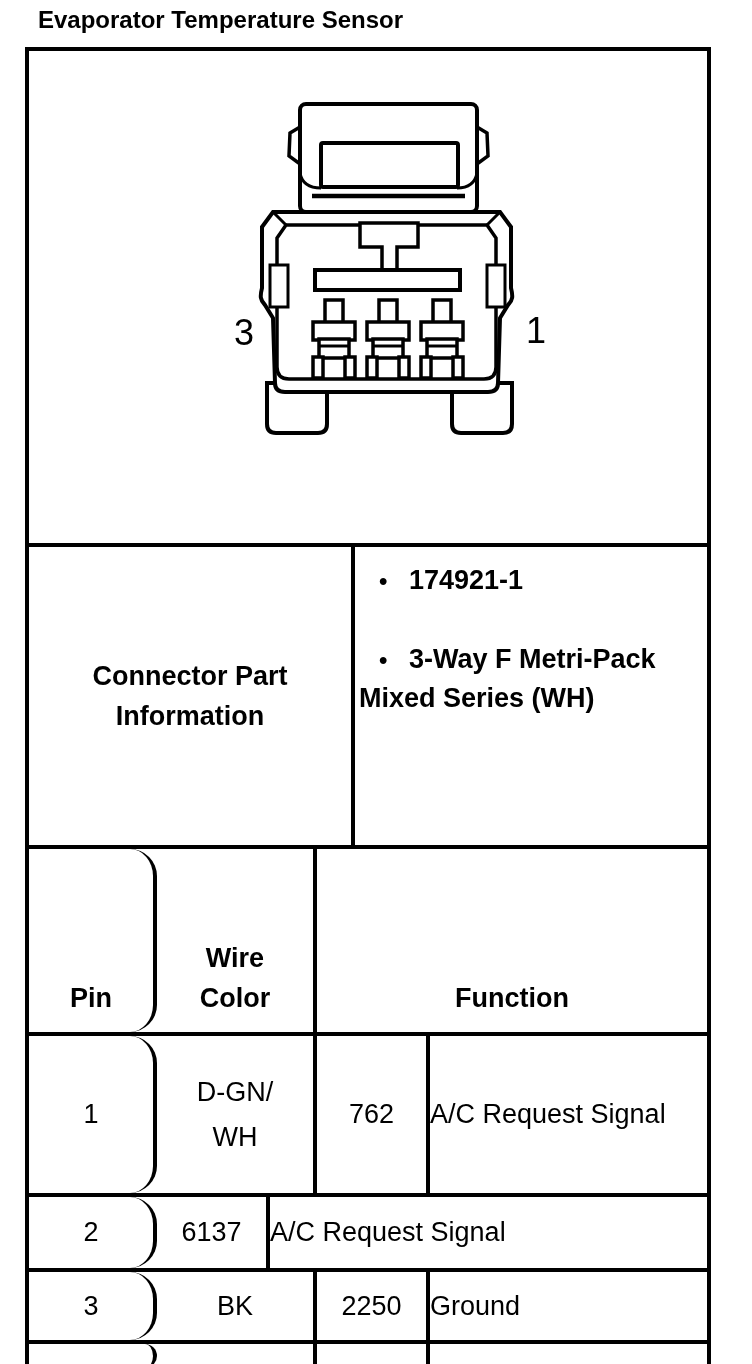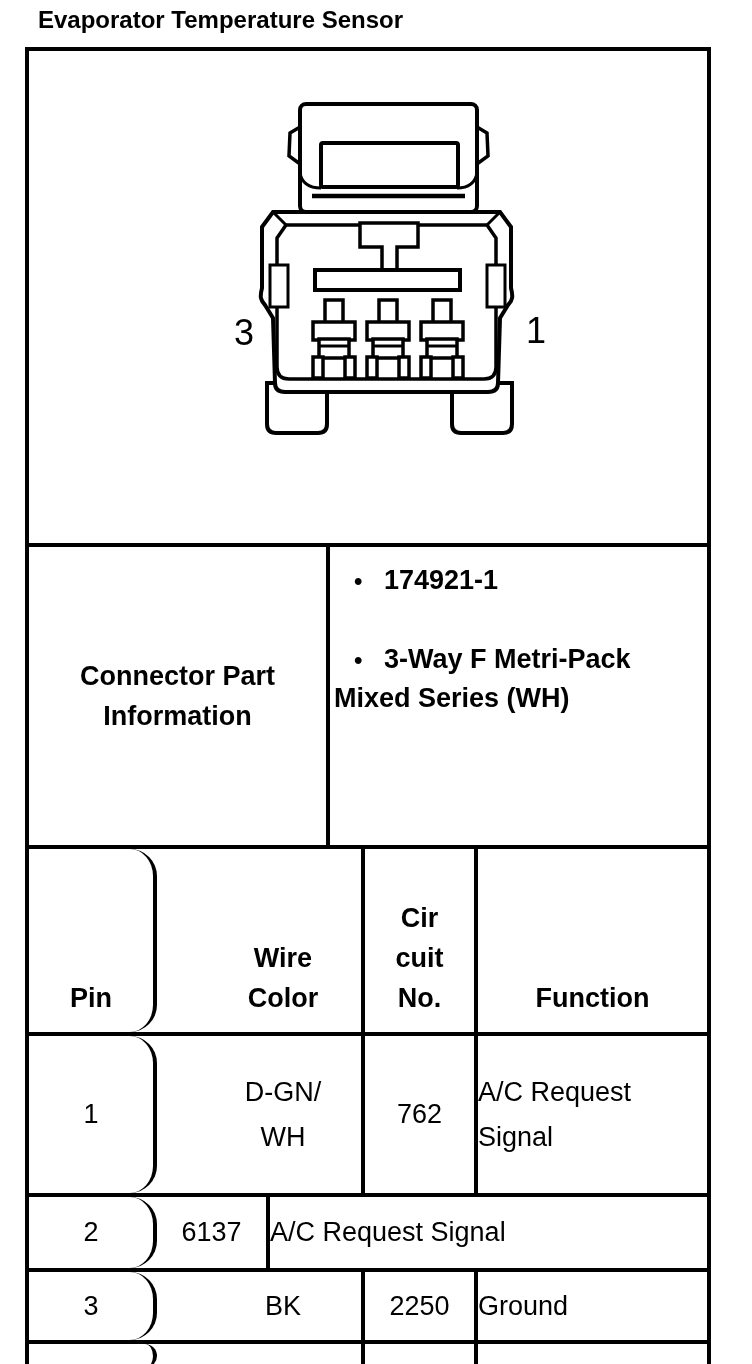--- a/index.html
+++ b/index.html
@@ -22,24 +22,24 @@
   .c{box-sizing:border-box;border-right:4px solid #000;}
   .c:last-child{border-right:none;}
   .row-a{height:492px;position:relative;}
   .row-b{height:302px;}
   .row-c{height:187px;}
   .row-d{height:161px;}
   .row-e{height:75px;}
   .row-f{height:72px;}
   .row-stub{height:28px;}
   .w1{width:128px;border-radius:27px;}
-  .w2{width:160px;margin-left:48px;}
+  .w2{width:160px;}
   .w3{width:113px;}
   .w4{flex:1;}
-  .wb1{width:301px;}
+  .wb1{width:326px;}
   .wb2{flex:1;}
   
   .part-label{
     display:flex;align-items:center;justify-content:center;text-align:center;
     font-size:27px;font-weight:bold;line-height:40px;white-space:pre-line;
   }
   .part-detail{padding:14px 24px 0 4px;font-size:27px;font-weight:bold;}
   .pi-item{margin:0 0 40px 0;text-indent:10px;line-height:38px;}
   .pi-marker{display:inline-block;width:40px;font-size:24px;}
   .pi-text{white-space:pre-line;}
@@ -137,23 +137,20 @@
         <span class="pi-marker">•</span><span class="pi-text">3-Way F Metri-Pack
 Mixed Series (WH)</span>
       </p>
     </div>
   </div>
 
   <div class="row row-c">
     <div class="c w1 hc">Pin</div>
     <div class="c w2 hc">Wire
 Color</div>
-    <div class="c w3 hc">Cir
-cuit
-No.</div>
     <div class="c w4 hc">Function</div>
   </div>
 
   <div class="row row-d">
     <div class="c w1 dc">1</div>
     <div class="c w2 dc">D-GN/
 WH</div>
     <div class="c w3 dc">762</div>
     <div class="c w4 dc dc-fn">A/C Request Signal</div>
   </div>

